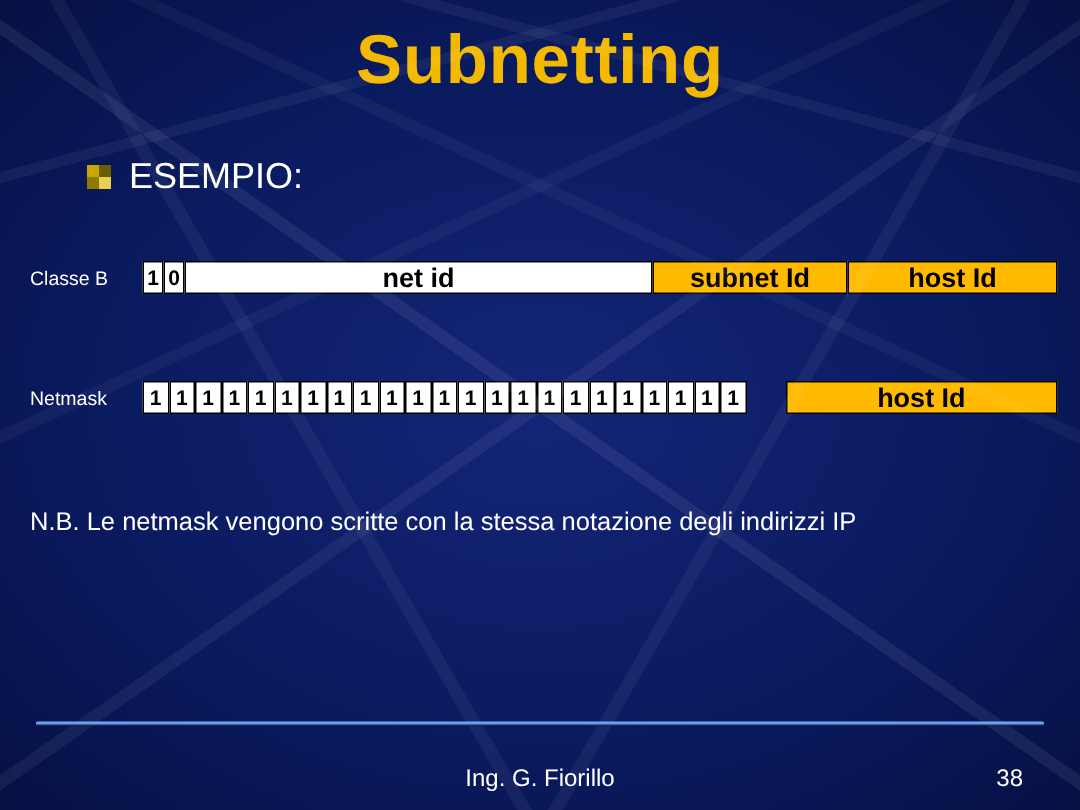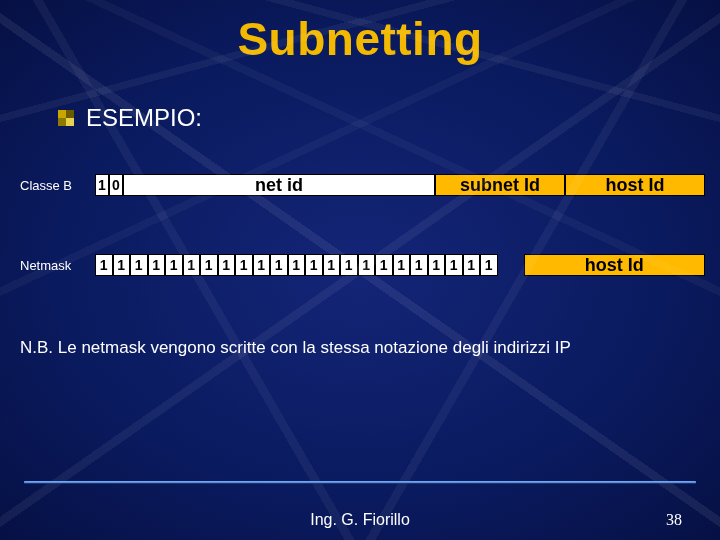--- a/index.html
+++ b/index.html
@@ -89,21 +89,21 @@
   .footer-rule {
     position: absolute; left: 24px; right: 24px; bottom: 56px; height: 3px;
     background: linear-gradient(to bottom, #6aa7ff 0%, #6aa7ff 40%, rgba(0,0,0,.6) 100%);
     border-radius: 1px;
   }
   .footer {
     position: absolute; bottom: 20px; left: 0; right: 0; display: flex;
     align-items: center; color: #fff; font-size: 16px;
   }
   .footer .author { position: absolute; left: 50%; transform: translateX(-50%); }
-  .footer .page { position: absolute; right: 38px; font-family: Liberation Serif, serif; }
+  .footer .page { position: absolute; right: 38px; }
   .row1 { margin-top: 42px; }
   .row2 { margin-top: 58px; }
 </style>
 </head>
 <body>
 
 <div class="bg-lines"></div>
 
 <div class="title">Subnetting</div>
 

